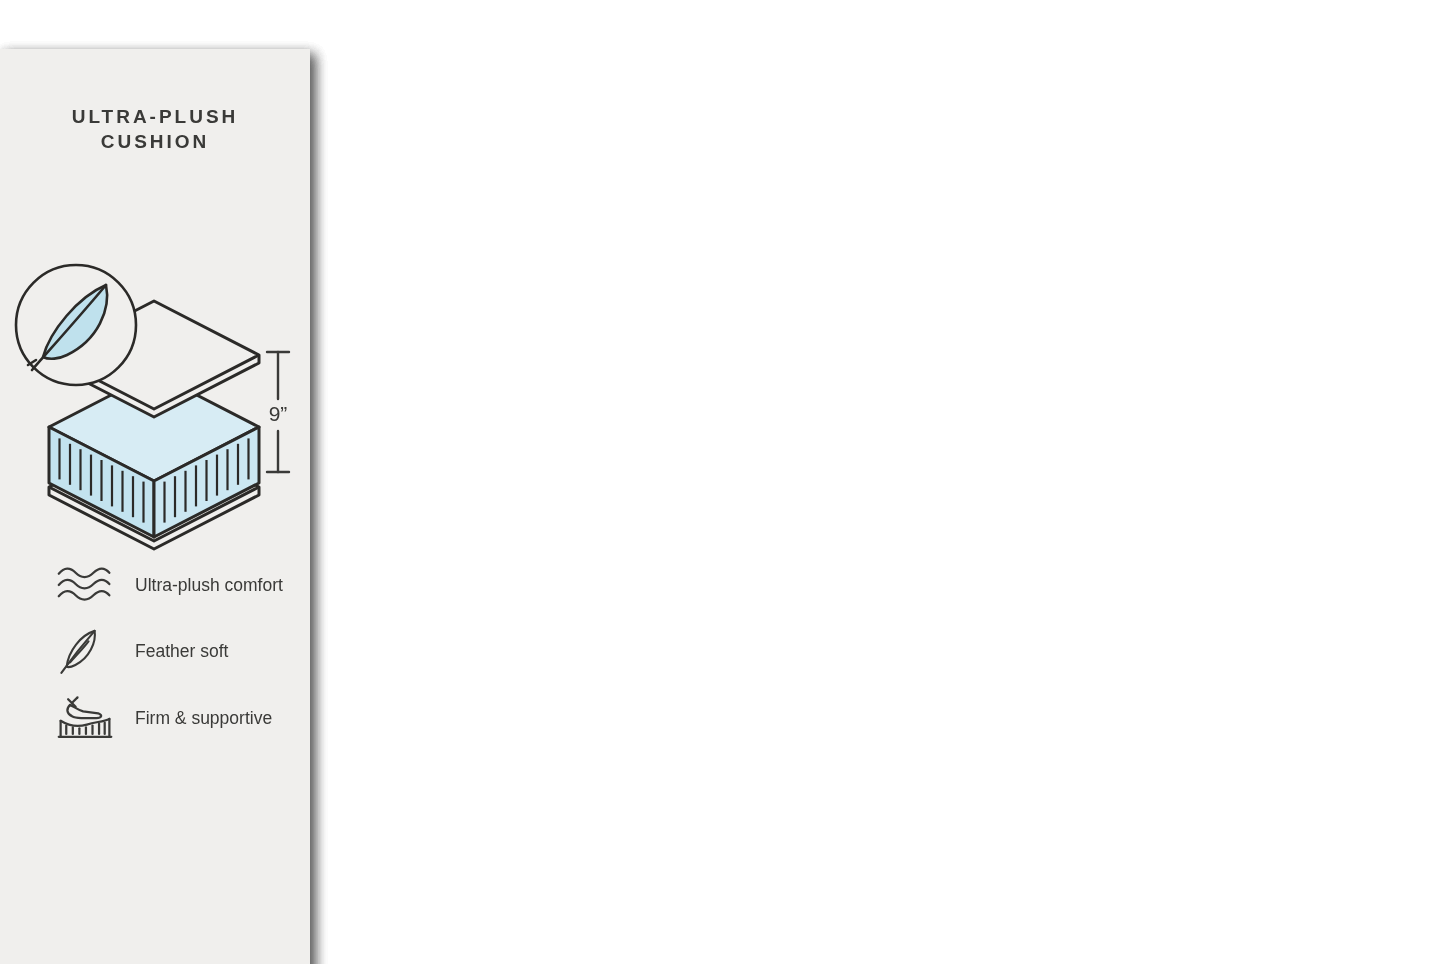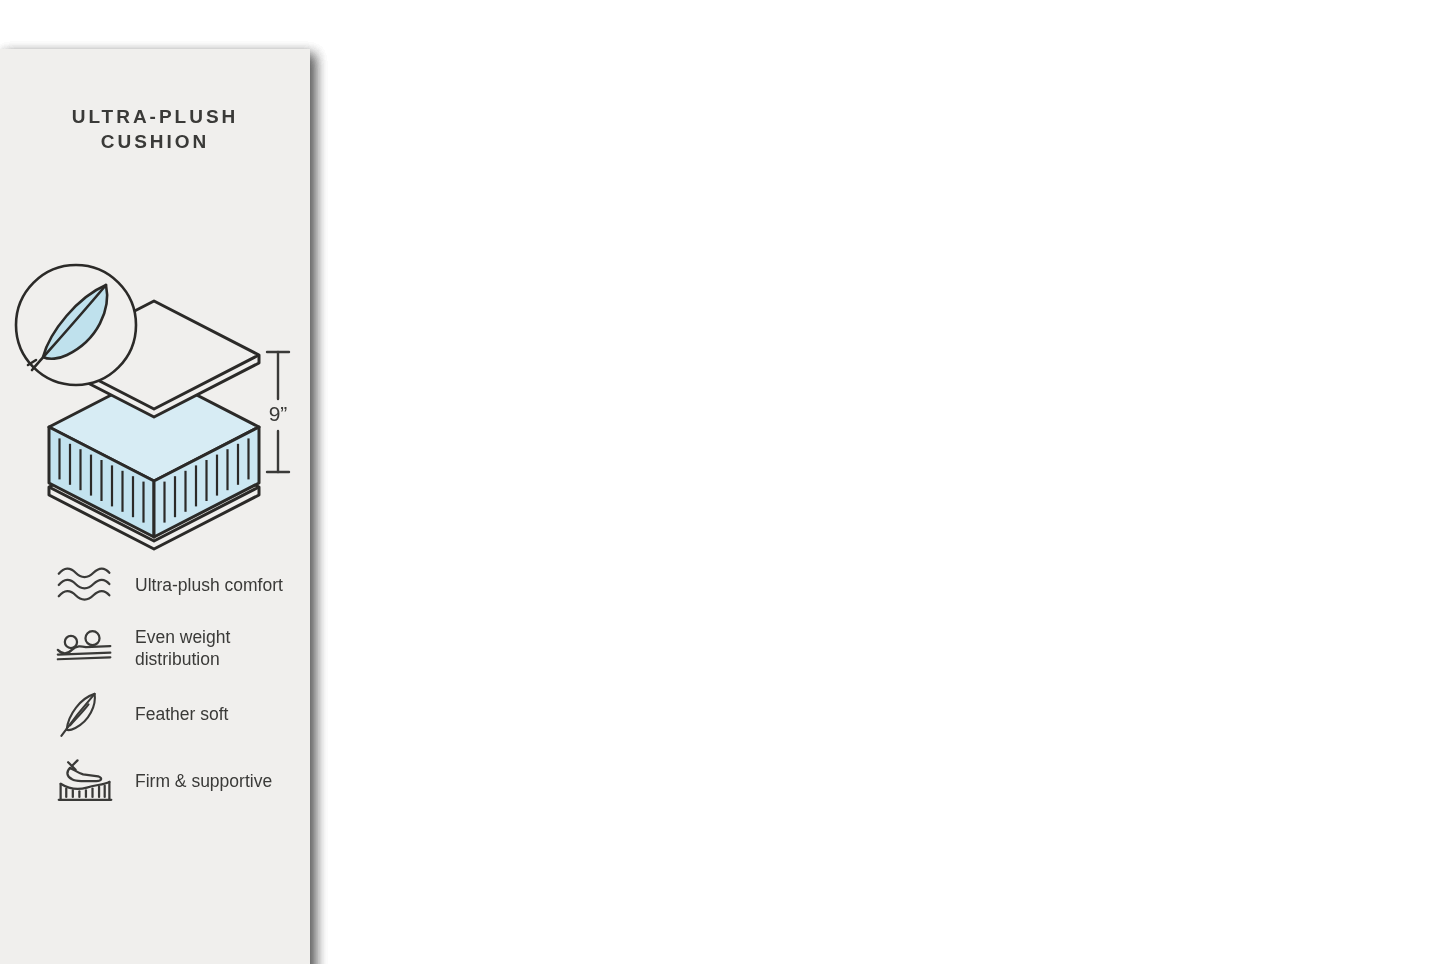--- a/index.html
+++ b/index.html
@@ -434,33 +434,20 @@
         <svg width="60" height="42" viewBox="0 0 64 44">
           <path d="M4,10 C10,3 16,3 22,9 C28,15 35,15 41,9 C47,3 53,3 58,9"></path>
           <path d="M4,22 C10,15 16,15 22,21 C28,27 35,27 41,21 C47,15 53,15 58,21"></path>
           <path d="M4,34 C10,27 16,27 22,33 C28,39 35,39 41,33 C47,27 53,27 58,33"></path>
         </svg>
       </span>
       <span class="flabel">Ultra-plush comfort</span>
     </div>
     <div class="feature">
       <span class="ficon">
-        <svg width="60" height="36" viewBox="0 0 64 38">
-          <circle cx="17" cy="12.5" r="6.5"></circle>
-            <circle cx="40" cy="8.5" r="7.5"></circle>
-          <path d="M3,21 C8,26 13,26 18,21 C23,16 28,17 33,18 L59,17"></path>
-          <path d="M3,26 L59,24"></path>
-            <path d="M3,31 L59,29"></path>
-        </svg>
-      </span>
-      <span class="flabel">Even weight
-distribution</span>
-    </div>
-    <div class="feature">
-      <span class="ficon">
         <svg width="56" height="54" viewBox="0 0 64 58">
           <path d="M11,47 C13,29 27,11 43,6 C45,19 37,37 21,45 C17,47 13,48 11,47 Z"></path>
           <path d="M5,54 C15,40 29,22 43,6"></path>
           <path d="M15,42 C22,34 30,26 36,18"></path>
         </svg>
       </span>
       <span class="flabel">Feather soft</span>
     </div>
     <div class="feature">
       <span class="ficon">

